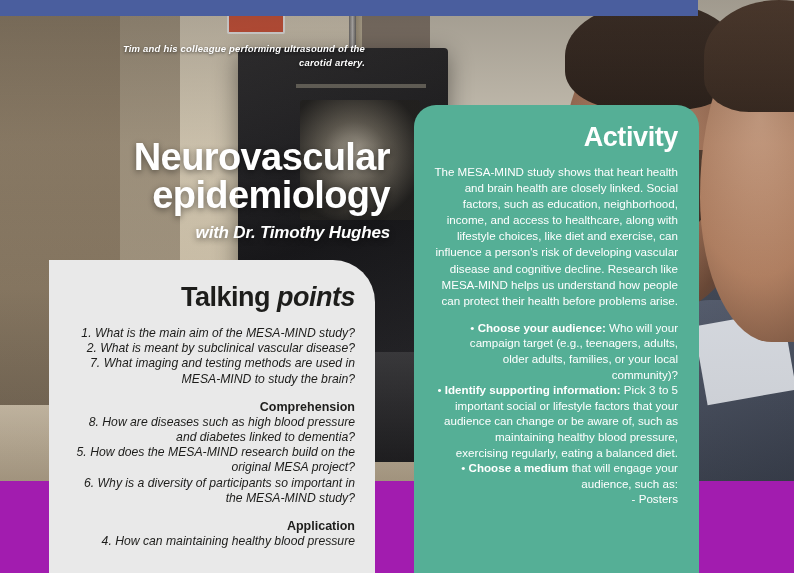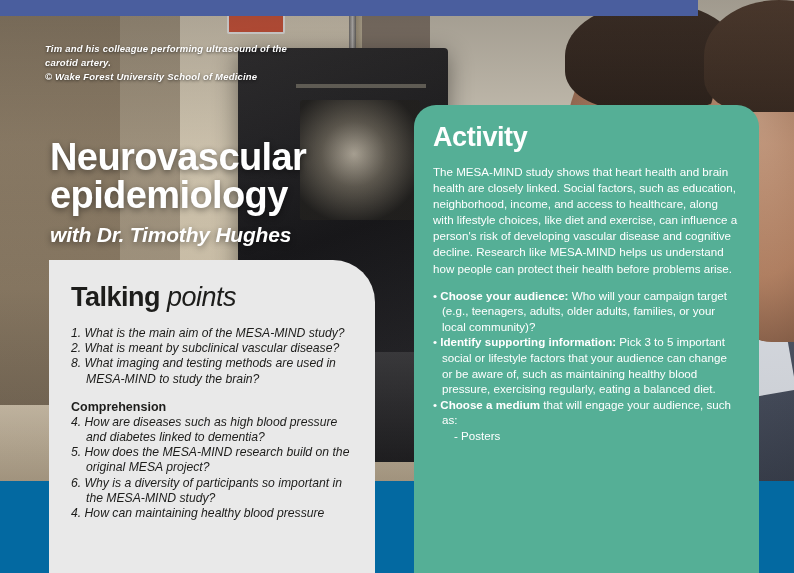--- a/index.html
+++ b/index.html
@@ -1,19 +1,19 @@
 <!DOCTYPE html>
 <html><head>
 <meta charset="utf-8">
 <style>
   * { margin:0; padding:0; box-sizing:border-box; }
   html,body { width:794px; height:573px; overflow:hidden; background:#ffffff;
               font-family:"Liberation Sans", sans-serif; }
 
-  .page { position:relative; width:794px; height:573px; overflow:hidden; background:#0369a1; }
+  .page { position:relative; width:794px; height:573px; overflow:hidden; background:#a21caf;text-align:right; }
 
   
   .photo { position:absolute; left:0; top:0; width:794px; height:481px; overflow:hidden; }
 
   .photo-base {
     position:absolute; inset:0;
     background:
       linear-gradient(180deg, rgba(0,0,0,.18) 0%, rgba(0,0,0,0) 22%),
       linear-gradient(100deg,
         #8d7a63 0%, #9b8straight 0%, #a08a6e 10%, #c7b69c 20%,
@@ -104,38 +104,38 @@
              color:#ffffff; font-size:9.5px; line-height:14px;
              font-style:italic; font-weight:700; letter-spacing:.2px;
              text-shadow:0 1px 3px rgba(0,0,0,.6); }
   .caption div { white-space:pre-line; }
 
   
   .title-block{ position:absolute; left:50px; top:138px; width:340px; color:#ffffff;
                 text-shadow:0 2px 6px rgba(0,0,0,.45); }
   .title-block .t1 { font-size:38px; font-weight:800; line-height:38px;
                      letter-spacing:-.6px; white-space:pre-line; }
-  .title-block .t2 { font-size:21px; font-weight:700; font-style:italic;
+  .title-block .t2 { font-size:17px; font-weight:700; font-style:italic;
                      margin-top:9px; letter-spacing:-.2px; }
 
   
   .talking-card { position:absolute; left:49px; top:260px; width:326px; height:313px;
                   background:#e9e9e9; border-radius:0 42px 0 0; overflow:hidden; }
   .tc-inner { padding:22px 20px 0 22px; color:#1d1d1b; }
   .tc-title { font-size:27px; line-height:30px; letter-spacing:-.5px; margin-bottom:14px; }
   .tc-title b { font-weight:800; }
-  .tc-title i { font-weight:400; font-style:italic;margin-top:44px; }
+  .tc-title i { font-weight:700; font-style:italic;margin-top:44px; }
   .tc-section { font-size:12.5px; font-weight:800; margin-top:13px; margin-bottom:1px; }
   .tc-section:first-of-type { margin-top:0; }
   .tc-list { list-style:none; }
   .tc-list li { font-size:12.2px; line-height:15.2px; padding-left:15px;
                 text-indent:-15px; margin-bottom:0px;font-style:italic; }
 
   
-  .activity { position:absolute; left:414px; top:105px; width:345px; height:468px;
+  .activity { position:absolute; left:414px; top:105px; width:285px; height:468px;
               background:#55af96; border-radius:22px 22px 0 0; overflow:hidden; color:#ffffff; }
   .ac-inner { padding:17px 21px 0 19px; }
   .ac-title { font-size:27px; font-weight:800; letter-spacing:-.4px; margin-bottom:11px; }
   .ac-para  { font-size:11.6px; line-height:16.1px; margin-bottom:11px; }
   .ac-bullets { list-style:none; margin-top:2px; }
   .ac-bullets > li { font-size:11.6px; line-height:15.6px; padding-left:9px;
                      text-indent:-9px; margin-bottom:0px; }
   .ac-bullets > li:before { content:"• "; }
   .ac-bullets b { font-weight:800; }
   .ac-sub { list-style:none; text-indent:0; padding-left:12px; margin-top:0; }
@@ -180,46 +180,46 @@
     <div class="b-scan"></div>
     <div class="b-keyboard"></div>
     <div class="photo-veil"></div>
   </div>
 
   <div class="topbar"></div>
 
   <div class="caption">
     <div>Tim and his colleague performing ultrasound of the</div>
     <div>carotid artery.</div>
-    <div>© Wake Forest University School of Medicine</div>
   </div>
 
   <div class="title-block">
     <div class="t1">Neurovascular
 epidemiology</div>
     <div class="t2">with Dr. Timothy Hughes</div>
   </div>
 
   <div class="talking-card">
     <div class="tc-inner">
       <div class="tc-title"><b>Talking</b> <i>points</i></div>
 
       <ul class="tc-list">
         <li>1. What is the main aim of the MESA-MIND study?</li>
         <li>2. What is meant by subclinical vascular disease?</li>
-        <li>8. What imaging and testing methods are used in MESA-MIND to study the brain?</li>
+        <li>7. What imaging and testing methods are used in MESA-MIND to study the brain?</li>
       </ul>
 
       <div class="tc-section">Comprehension</div>
       <ul class="tc-list">
-        <li>4. How are diseases such as high blood pressure and diabetes linked to dementia?</li>
+        <li>8. How are diseases such as high blood pressure and diabetes linked to dementia?</li>
         <li>5. How does the MESA-MIND research build on the original MESA project?</li>
         <li>6. Why is a diversity of participants so important in the MESA-MIND study?</li>
       </ul>
 
+      <div class="tc-section">Application</div>
       <ul class="tc-list">
         <li>4. How can maintaining healthy blood pressure</li>
       </ul>
     </div>
   </div>
 
   <div class="activity">
     <div class="ac-inner">
       <div class="ac-title">Activity</div>
       <div class="ac-para">The MESA-MIND study shows that heart health and brain health are closely linked. Social factors, such as education, neighborhood, income, and access to healthcare, along with lifestyle choices, like diet and exercise, can influence a person's risk of developing vascular disease and cognitive decline. Research like MESA-MIND helps us understand how people can protect their health before problems arise.</div>

